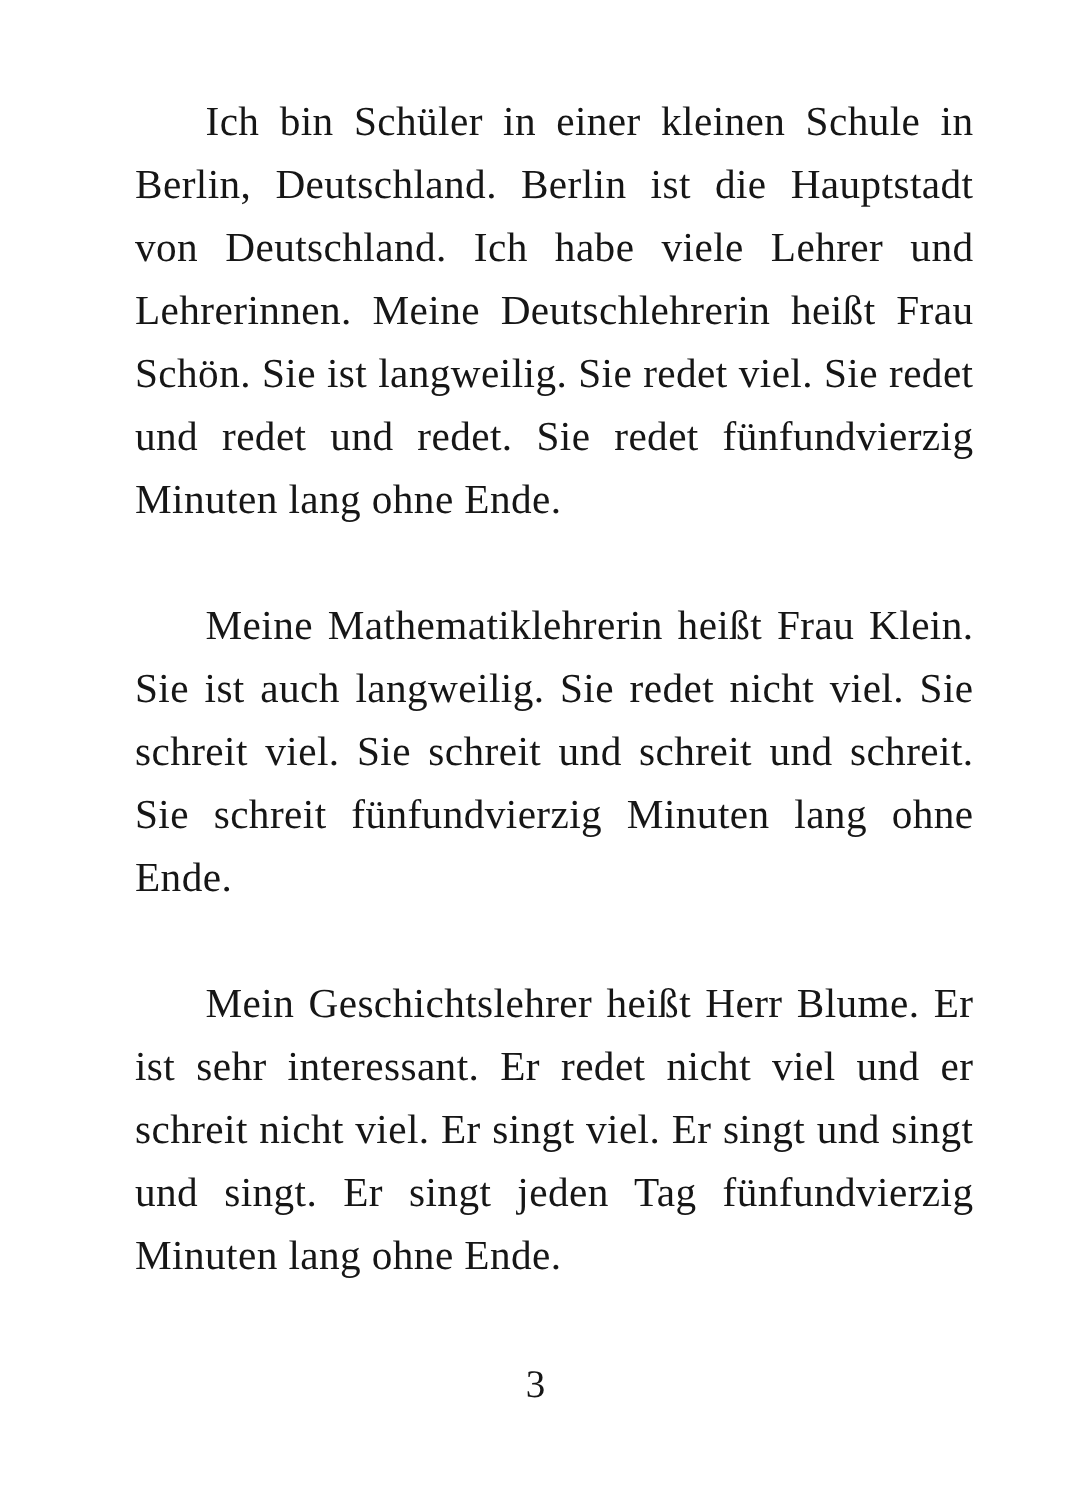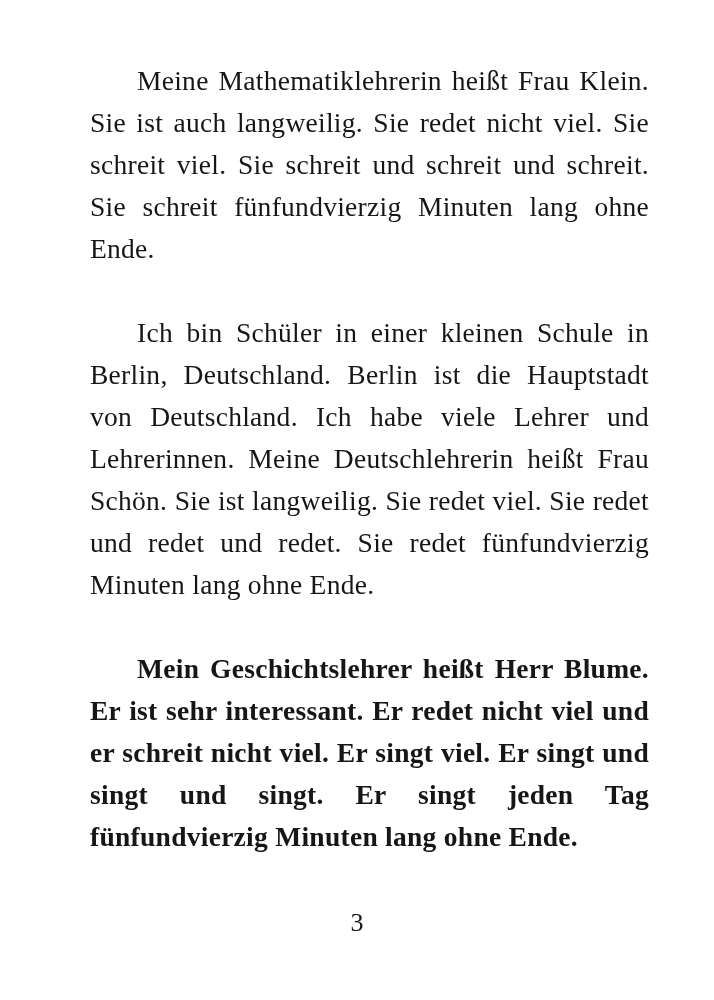--- a/index.html
+++ b/index.html
@@ -30,36 +30,35 @@
     margin: 0 0 42px 0;
     font-size: 27.5px;
     line-height: 42px;
     text-align: justify;
     text-indent: 47px;
     letter-spacing: 0.01em;
     color: #161616;
   }
   .para:last-child {
     margin-bottom: 0;
-    font-weight: bold;
   }
   .page-number {
     position: absolute;
     left: 0;
     top: 906px;
     width: 714px;
     text-align: center;
     font-size: 26px;
     line-height: 34px;
     color: #161616;
   }
 </style>
 </head>
 <body>
 
 <div class="page">
   <div class="text-block">
+    <p class="para">Ich bin Schüler in einer kleinen Schule in Berlin, Deutschland. Berlin ist die Hauptstadt von Deutschland. Ich habe viele Lehrer und Lehrerinnen. Meine Deutschlehrerin heißt Frau Schön. Sie ist langweilig. Sie redet viel. Sie redet und redet und redet. Sie redet fünfundvierzig Minuten lang ohne Ende.</p>
     <p class="para">Meine Mathematiklehrerin heißt Frau Klein. Sie ist auch langweilig. Sie redet nicht viel. Sie schreit viel. Sie schreit und schreit und schreit. Sie schreit fünfundvierzig Minuten lang ohne Ende.</p>
-    <p class="para">Ich bin Schüler in einer kleinen Schule in Berlin, Deutschland. Berlin ist die Hauptstadt von Deutschland. Ich habe viele Lehrer und Lehrerinnen. Meine Deutschlehrerin heißt Frau Schön. Sie ist langweilig. Sie redet viel. Sie redet und redet und redet. Sie redet fünfundvierzig Minuten lang ohne Ende.</p>
     <p class="para">Mein Geschichtslehrer heißt Herr Blume. Er ist sehr interessant. Er redet nicht viel und er schreit nicht viel. Er singt viel. Er singt und singt und singt. Er singt jeden Tag fünfundvierzig Minuten lang ohne Ende.</p>
   </div>
   <div class="page-number">3</div>
 </div>
 
 </body></html>

